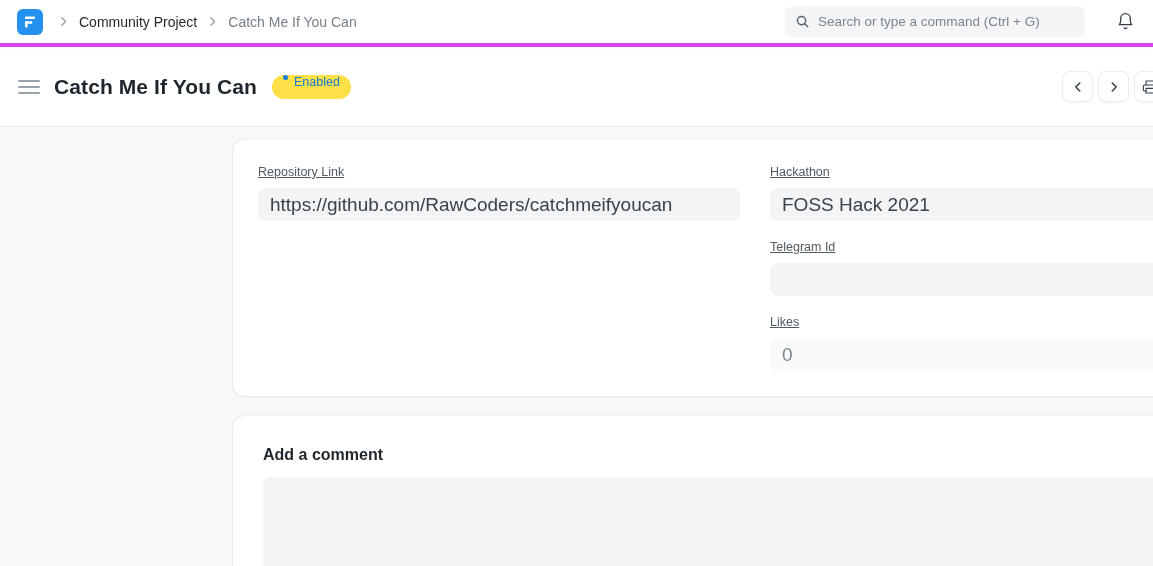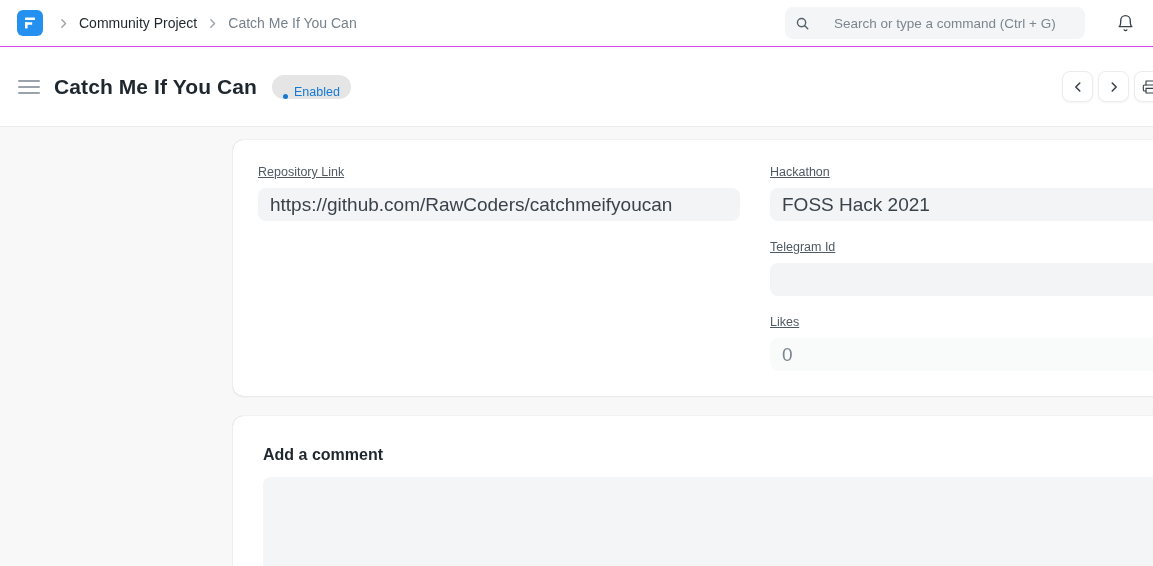--- a/index.html
+++ b/index.html
@@ -8,42 +8,42 @@
     overflow: hidden;
     background: #f8f8f8;
     font-family: "Liberation Sans", "DejaVu Sans", sans-serif;
     color: #1f272e;
   }
 
   
   .navbar {
     height: 47px;
     background: #fff;
-    border-bottom: 1px solid #d946ef;
+    border-bottom: 4px solid #d946ef;
     box-shadow: 0 1px 2px rgba(25,39,52,.04);
     display: flex; align-items: center;
     padding: 0 16px 0 17px;
     position: relative; z-index: 5;
   }
   .logo {
     width: 26px; height: 26px; border-radius: 6px;
     background: #2490ef;
     display: flex; align-items: center; justify-content: center;
     cursor: pointer; flex: 0 0 auto;
   }
   .breadcrumb { display: flex; align-items: center; margin-left: 14px; gap: 9px; }
   .crumb-sep { display: flex; align-items: center; color: #9aa3ab; }
   .crumb { font-size: 14px; color: #1f272e; text-decoration: none; cursor: pointer; white-space: nowrap; }
   .crumb.current { color: #76818b; cursor: default; }
   .nav-spacer { flex: 1; }
   .search-box {
     width: 300px; height: 32px;
     background: #f4f5f6; border-radius: 8px;
     display: flex; align-items: center;
-    padding: 0 10px; gap: 24px;
+    padding: 0 10px; gap: 8px;
     margin-right: 29px;
   }
   .search-box input {
     border: none; outline: none; background: transparent;
     font-family: inherit; font-size: 13.5px; color: #3a434c;
     width: 100%;
   }
   .search-box input::placeholder { color: #7c8590; }
   .bell-btn { background: none; border: none; cursor: pointer; display: flex; padding: 2px; }
 
@@ -56,23 +56,23 @@
   }
   .hamburger {
     background: none; border: none; cursor: pointer;
     width: 22px; display: flex; flex-direction: column; gap: 4px; padding: 2px 0;
   }
   .hamburger span { display: block; height: 2px; background: #9aa3ab; border-radius: 1px; }
   .page-title { font-size: 21px; font-weight: 700; letter-spacing: .1px; margin-left: 14px; white-space: nowrap; }
   .status-badge {
     margin-left: 15px;
     height: 24px; border-radius: 12px;
-    background: #e5e5e5; color: #1579d6;
+    background: #fde047; color: #1579d6;
     font-size: 12.5px;
-    display: inline-flex; align-items: flex-end; gap: 6px;
+    display: inline-flex; align-items: flex-start; gap: 6px;
     padding: 0 11px; white-space: nowrap;
   }
   .status-dot { width: 5px; height: 5px; border-radius: 50%; background: #1579d6; }
   .head-actions { margin-left: auto; display: flex; gap: 5px; margin-right: -12px; }
   .icon-btn {
     width: 31px; height: 31px;
     background: #fff; border: 1px solid #ececee; border-radius: 8px;
     box-shadow: 0 1px 2px rgba(25,39,52,.05);
     display: flex; align-items: center; justify-content: center;
     cursor: pointer; color: #36414c; flex: 0 0 auto;

